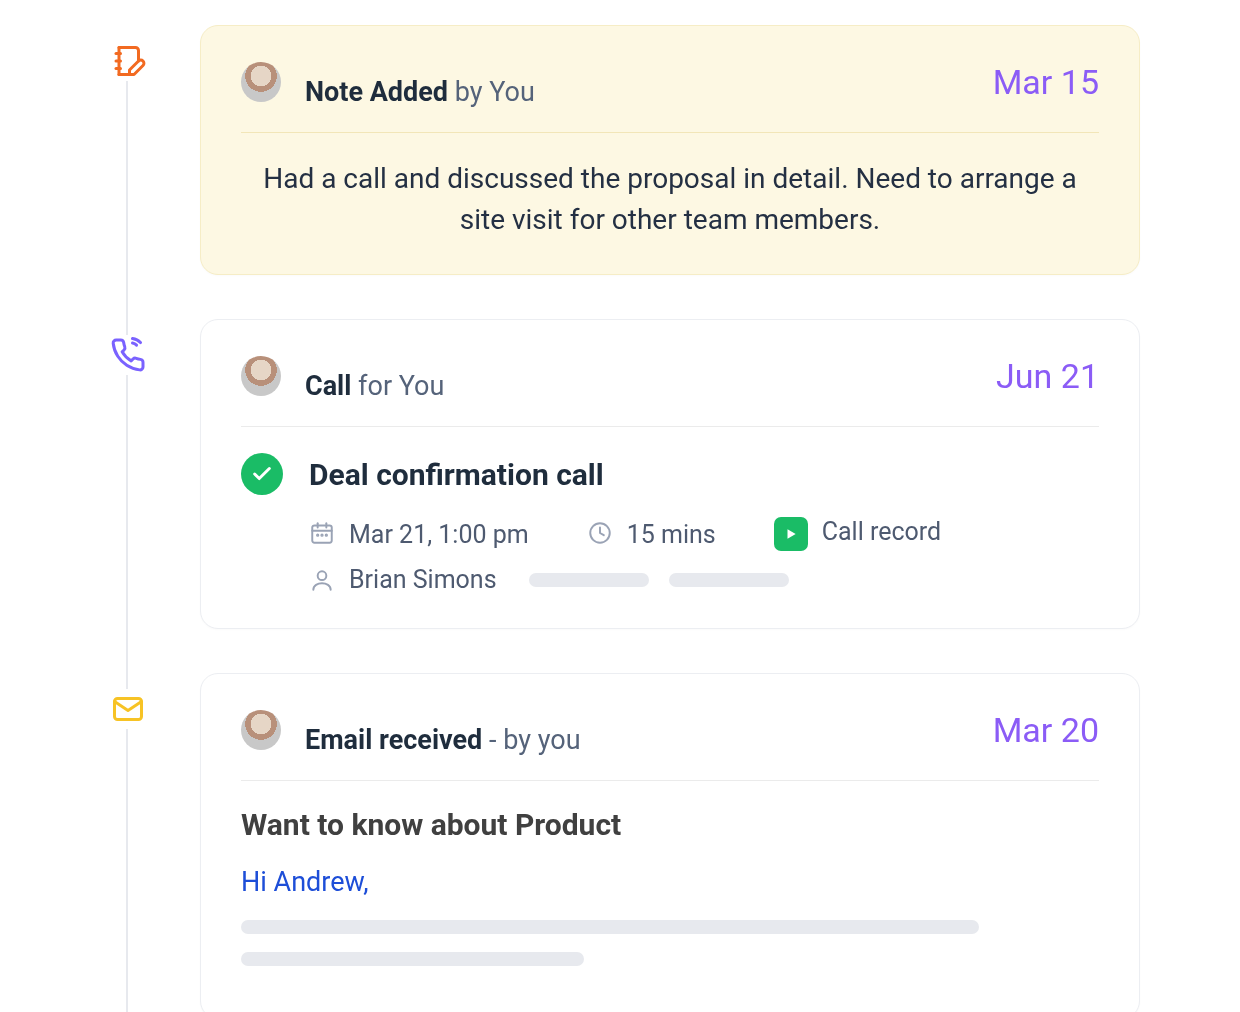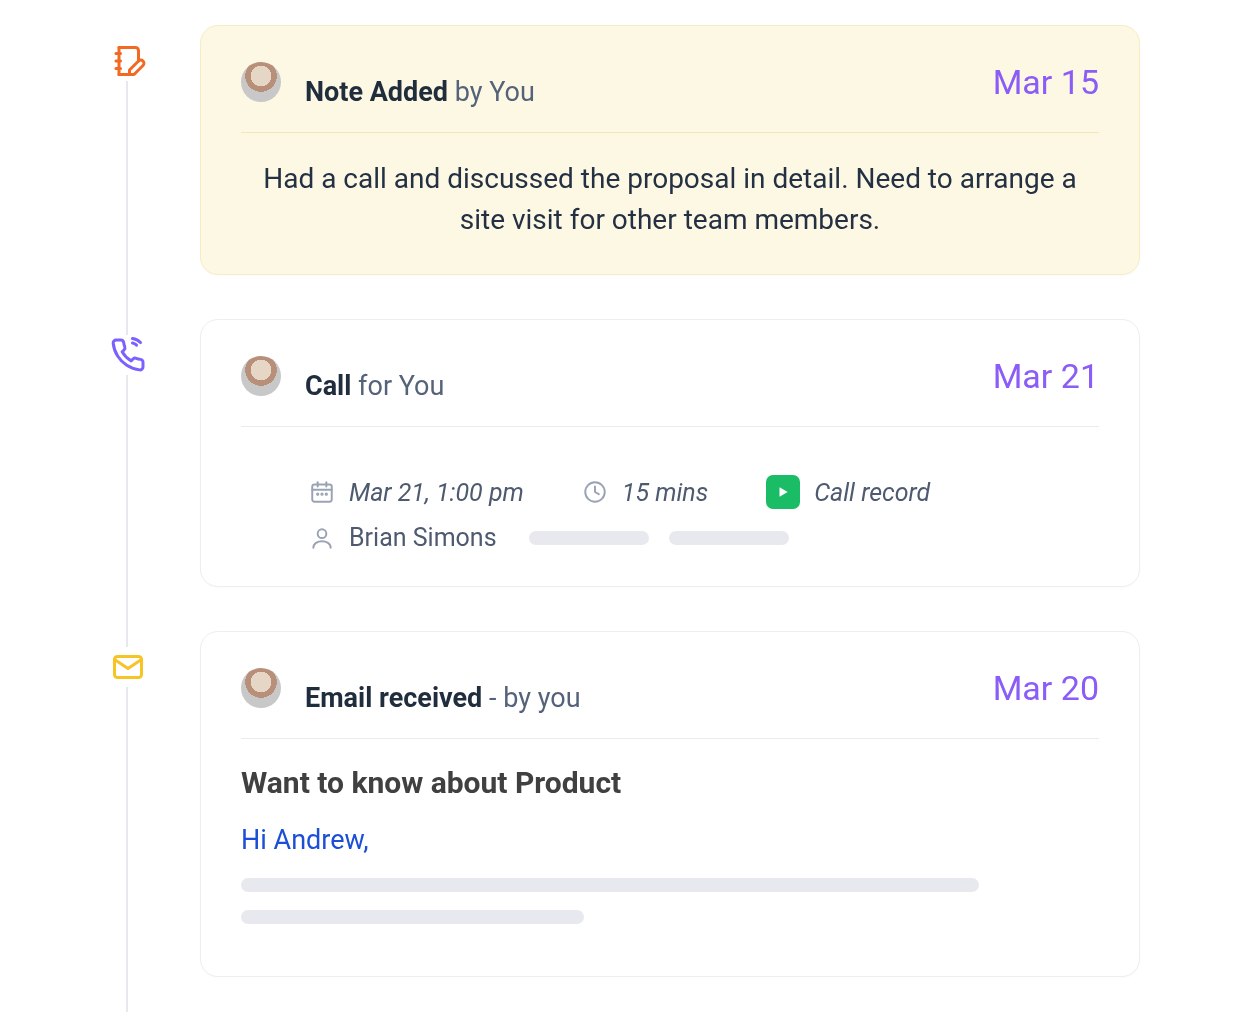--- a/index.html
+++ b/index.html
@@ -119,23 +119,22 @@
       display: flex;
       align-items: center;
       gap: 58px;
       margin-top: 22px;
       padding-left: 68px;
       font-size: 25px;
       color: #4e5a70;
     }
     .meta-item {
       display: flex;
-      align-items: center;
+      align-items: flex-start;
       gap: 14px;
-      font-style: italic;
     }
     .play-badge {
       width: 34px;
       height: 34px;
       border-radius: 7px;
       background: #1abc66;
       display: flex;
       align-items: center;
       justify-content: center;
     }
@@ -209,23 +208,31 @@
         <path d="M15 4c1 .2 2 .7 2.7 1.4"></path>
         <path d="M15 1c2 .3 3.9 1.2 5.3 2.7"></path>
       </svg>
     </div>
     <div class="card">
       <div class="card-header">
         <div class="avatar"></div>
         <div class="header-title">
           <span class="strong">Call</span><span class="light"> for You</span>
         </div>
-        <div class="date">Mar 21</div>
+        <div class="date">Jun 21</div>
       </div>
       <div class="card-body">
+        <div class="status-row">
+          <div class="check-badge">
+            <svg width="22" height="22" viewBox="0 0 24 24" fill="none" stroke="#ffffff" stroke-width="3.2" stroke-linecap="round" stroke-linejoin="round">
+              <polyline points="20 6 9 17 4 12"></polyline>
+            </svg>
+          </div>
+          <div class="call-title">Deal confirmation call</div>
+        </div>
         <div class="meta-row">
           <div class="meta-item">
             <svg width="26" height="26" viewBox="0 0 24 24" fill="none" stroke="#9aa3b5" stroke-width="1.8" stroke-linecap="round" stroke-linejoin="round">
               <rect x="3" y="5" width="18" height="16" rx="2"></rect>
               <line x1="3" y1="10" x2="21" y2="10"></line>
               <line x1="8" y1="3" x2="8" y2="7"></line>
               <line x1="16" y1="3" x2="16" y2="7"></line>
               <circle cx="8" cy="14" r="0.6" fill="#9aa3b5"></circle>
               <circle cx="12" cy="14" r="0.6" fill="#9aa3b5"></circle>
               <circle cx="16" cy="14" r="0.6" fill="#9aa3b5"></circle>

